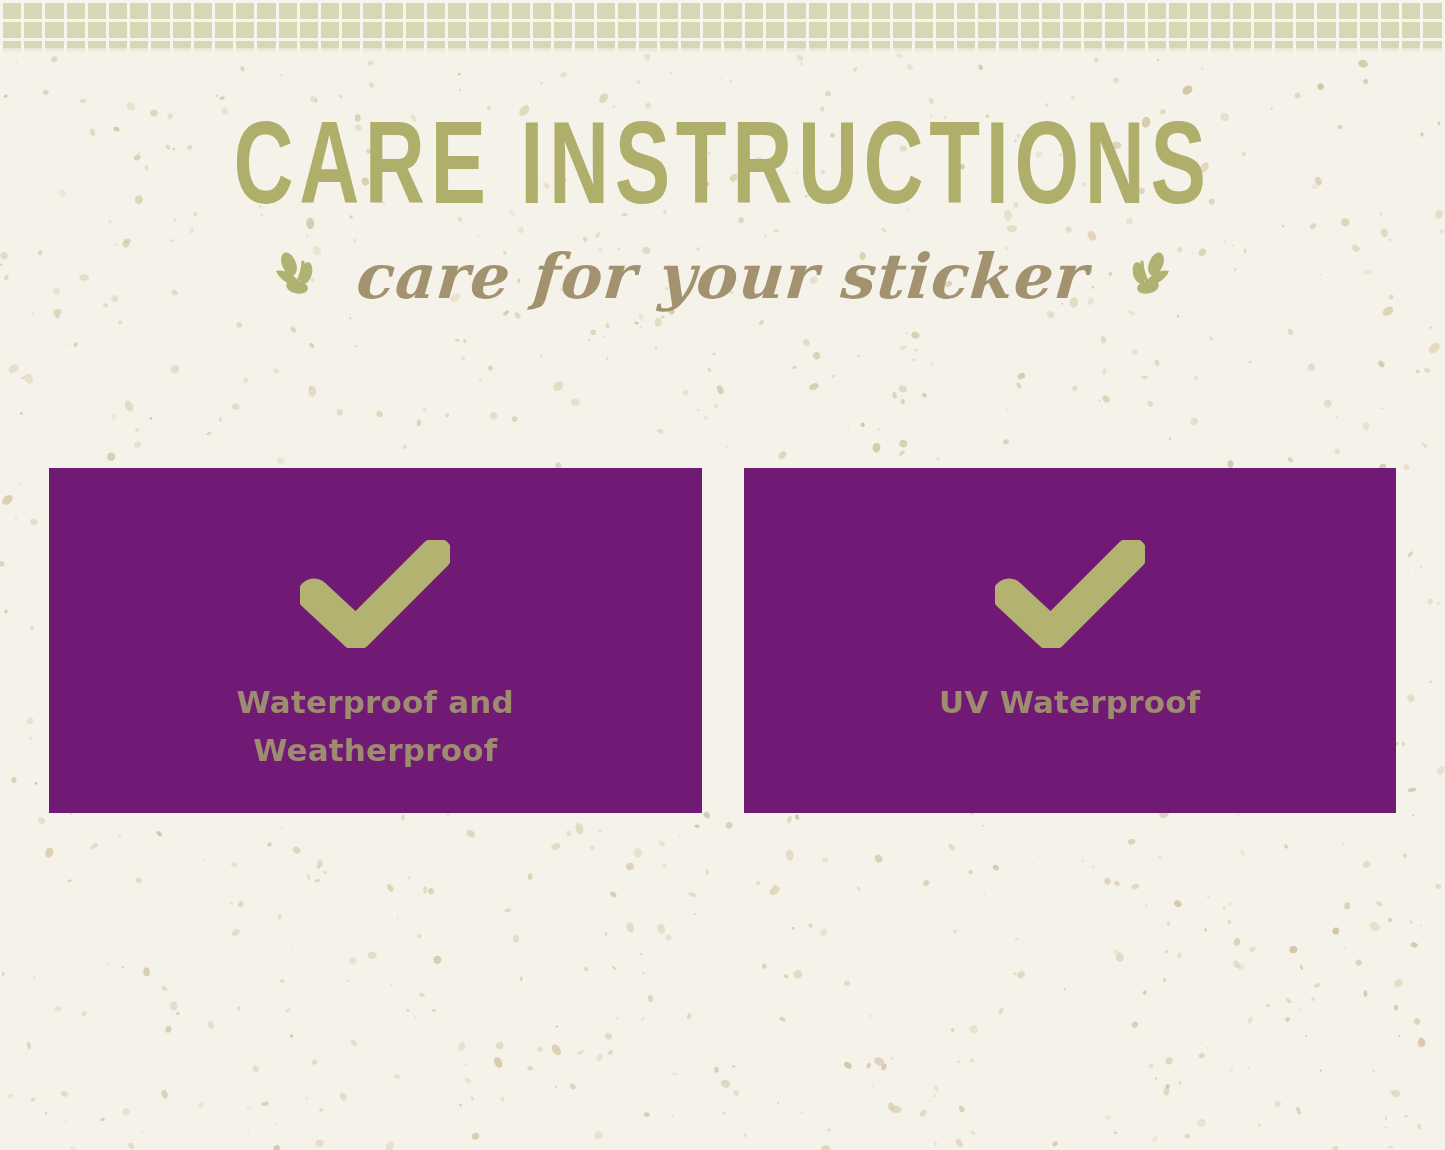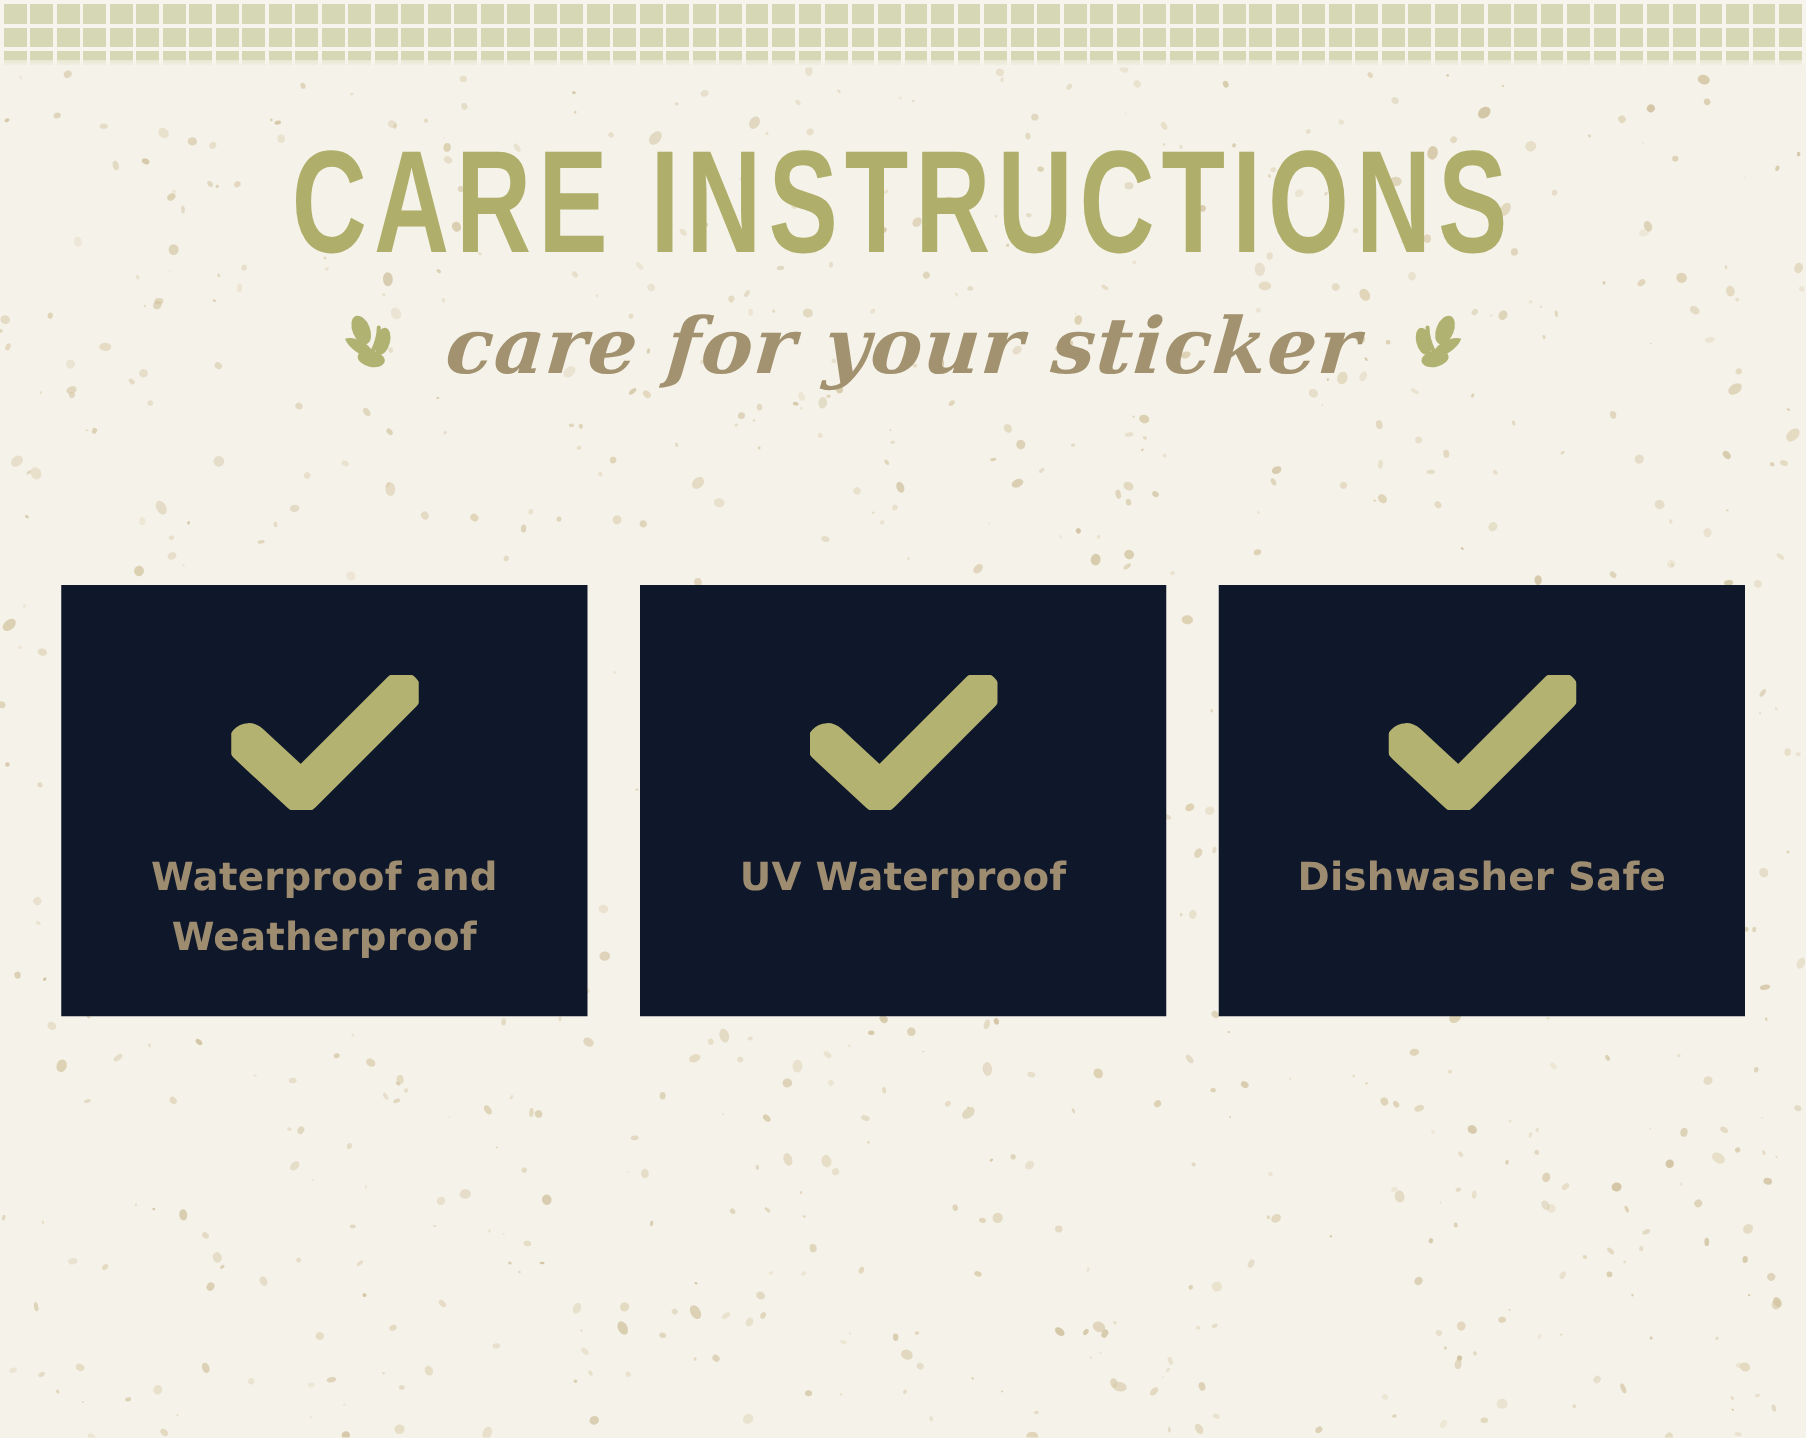--- a/index.html
+++ b/index.html
@@ -104,21 +104,21 @@
     left: 49px;
     top: 468px;
     width: 1347px;
     height: 345px;
     display: flex;
     gap: 42px;
     z-index: 5;
   }
   .card {
     flex: 1 1 0;
-    background: #0f172a;
+    background: #701a75;
     display: flex;
     flex-direction: column;
     align-items: center;
     box-sizing: border-box;
     padding-top: 72px;
   }
   .check-wrap {
     width: 150px;
     height: 108px;
     display: block;
@@ -880,22 +880,14 @@
 
   <div class="card">
     <span class="check-wrap">
       <svg width="150" height="108" viewBox="0 0 150 108">
         <path d="M14 55 L56 94 L136 14" stroke="#B4B271" stroke-width="33" stroke-linecap="round" stroke-linejoin="round" fill="none"></path>
       </svg>
     </span>
     <div class="card-label">UV Waterproof</div>
   </div>
 
-  <div class="card">
-    <span class="check-wrap">
-      <svg width="150" height="108" viewBox="0 0 150 108">
-        <path d="M14 55 L56 94 L136 14" stroke="#B4B271" stroke-width="33" stroke-linecap="round" stroke-linejoin="round" fill="none"></path>
-      </svg>
-    </span>
-    <div class="card-label">Dishwasher Safe</div>
-  </div>
 
 </div>
 
 </body></html>

